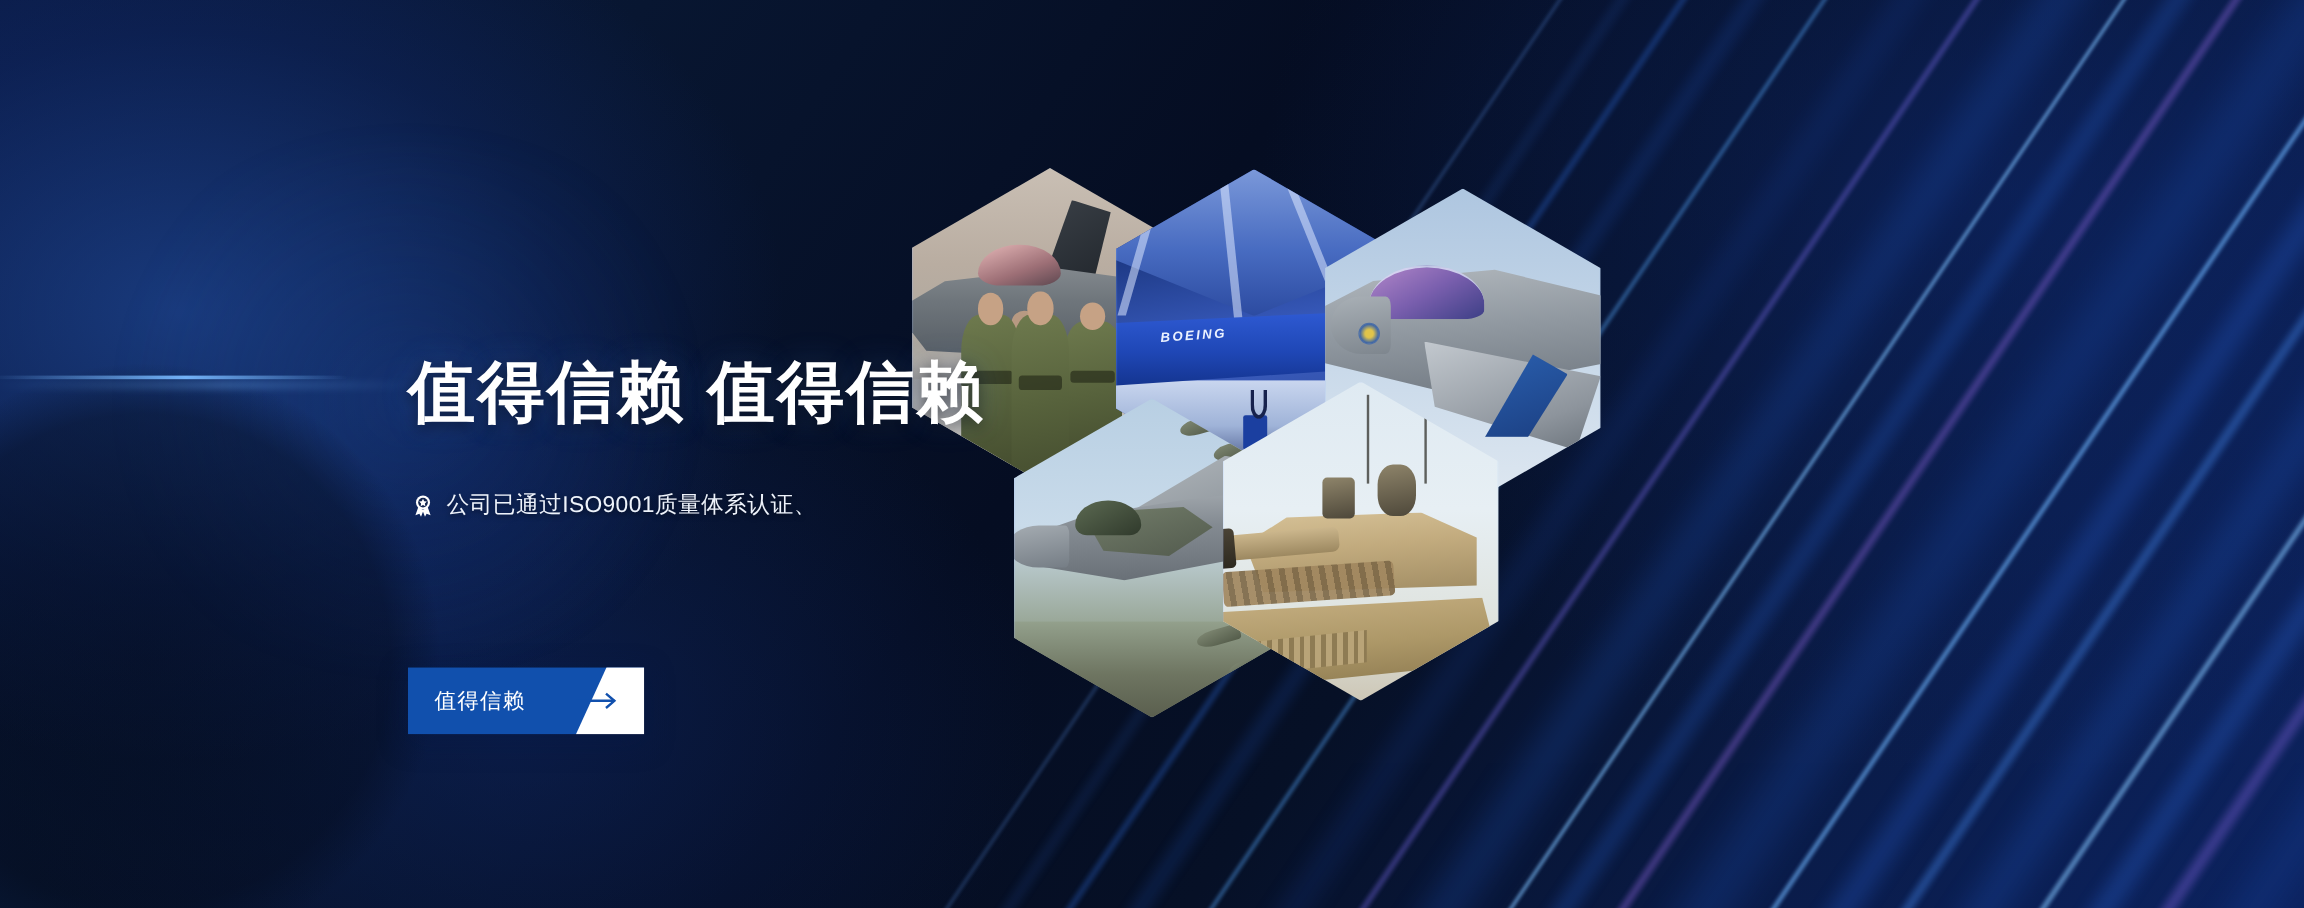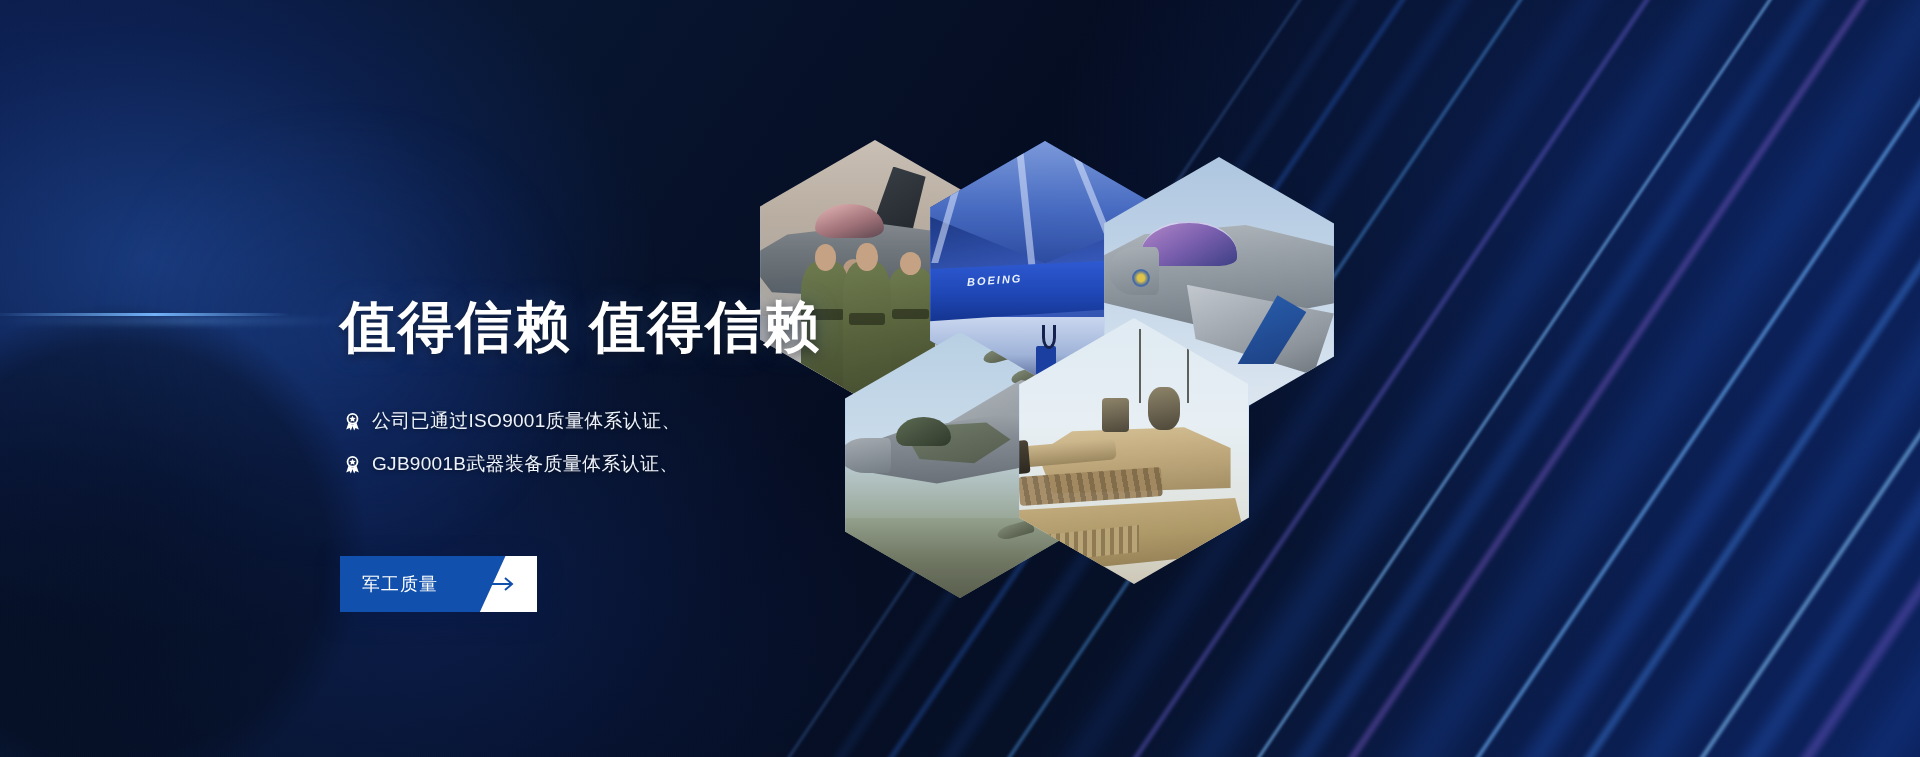--- a/index.html
+++ b/index.html
@@ -423,38 +423,26 @@
 <svg width="19" height="19" viewBox="0 0 24 24" aria-hidden="true">
   <path d="M7 13.5 L4 22 L8.2 20.3 L9.9 23.4 L12.6 16.6 Z" fill="#ffffff"></path>
   <path d="M17 13.5 L20 22 L15.8 20.3 L14.1 23.4 L11.4 16.6 Z" fill="#ffffff"></path>
   <circle cx="12" cy="8.6" r="7.4" fill="#ffffff"></circle>
   <circle cx="12" cy="8.6" r="5.1" fill="#13264f"></circle>
   <path d="M12 4.6 l1.25 2.6 2.8.4 -2.05 2.0 .5 2.85 -2.5-1.35 -2.5 1.35 .5-2.85 -2.05-2.0 2.8-.4 Z" fill="#ffffff"></path>
 </svg>
           </span>
           <span class="txt">公司已通过ISO9001质量体系认证、</span>
         </div>
-        <div class="bullet">
-          <span class="ico">
-<svg width="19" height="19" viewBox="0 0 24 24" aria-hidden="true">
-  <path d="M7 13.5 L4 22 L8.2 20.3 L9.9 23.4 L12.6 16.6 Z" fill="#ffffff"></path>
-  <path d="M17 13.5 L20 22 L15.8 20.3 L14.1 23.4 L11.4 16.6 Z" fill="#ffffff"></path>
-  <circle cx="12" cy="8.6" r="7.4" fill="#ffffff"></circle>
-  <circle cx="12" cy="8.6" r="5.1" fill="#13264f"></circle>
-  <path d="M12 4.6 l1.25 2.6 2.8.4 -2.05 2.0 .5 2.85 -2.5-1.35 -2.5 1.35 .5-2.85 -2.05-2.0 2.8-.4 Z" fill="#ffffff"></path>
-</svg>
-          </span>
-          <span class="txt">GJB9001B武器装备质量体系认证、</span>
-        </div>
       </div>
 
     <a class="cta" href="#">
       <span class="blue"></span>
       <span class="white"></span>
-      <span class="label">军工质量</span>
+      <span class="label">值得信赖</span>
       <span class="arrow">
         <svg width="40" height="16" viewBox="0 0 40 16">
           <line x1="2" y1="8" x2="34" y2="8" stroke="#1150ad" stroke-width="2"></line>
           <polyline points="27,2 34,8 27,14" fill="none" stroke="#1150ad" stroke-width="2"></polyline>
         </svg>
       </span>
     </a>
 
   </div>
 </div>

